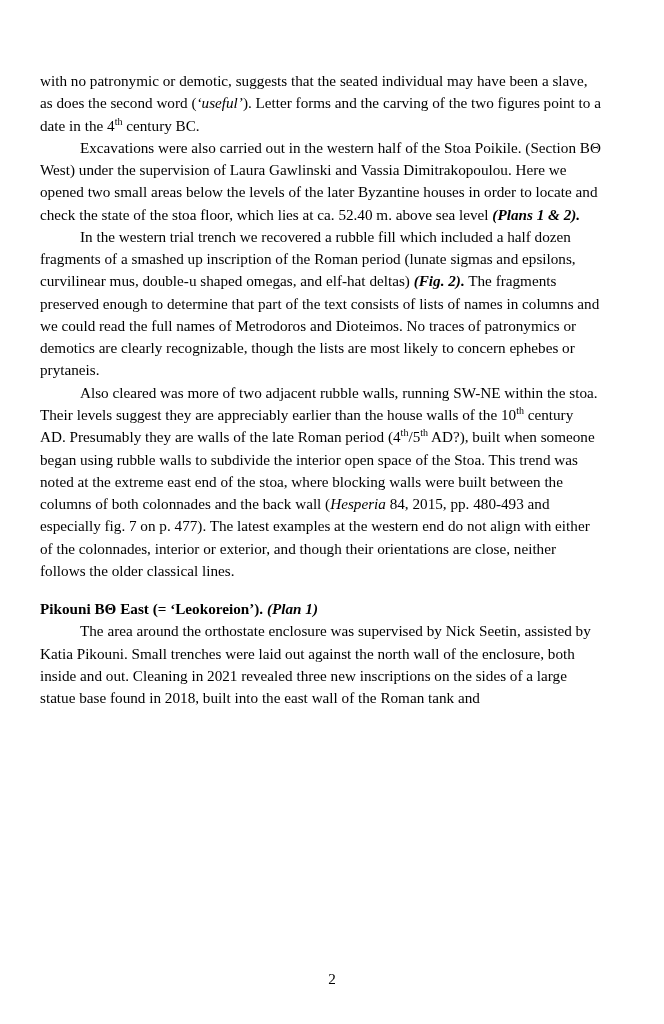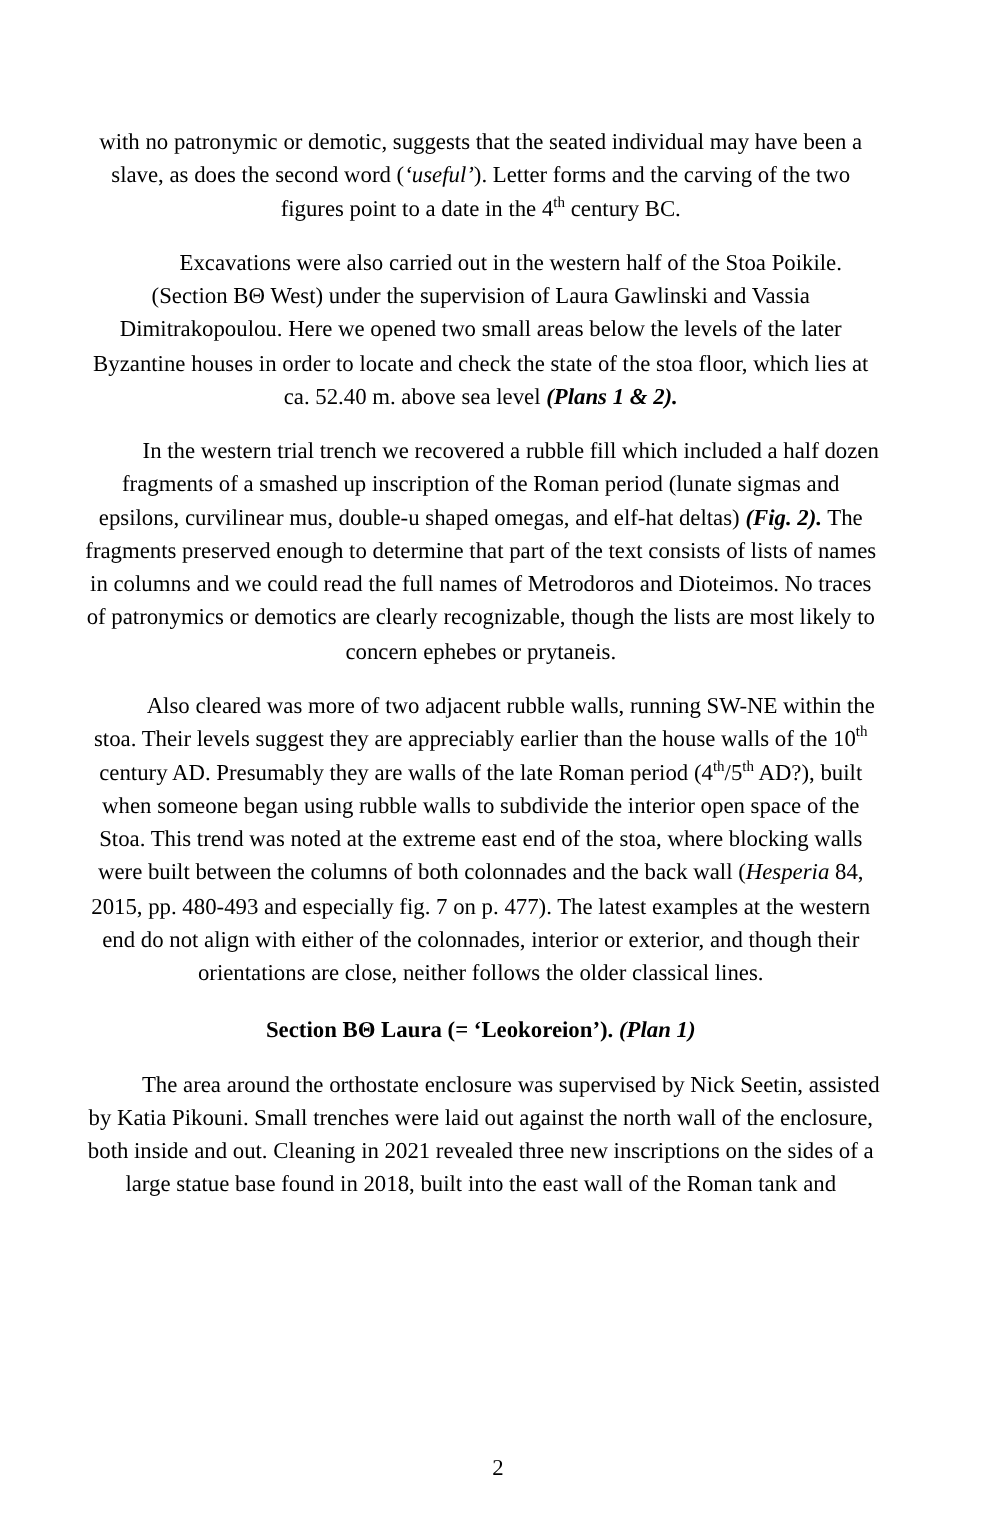--- a/index.html
+++ b/index.html
@@ -20,22 +20,21 @@
     height: 1024px;
     box-sizing: border-box;
     padding: 70px 63px 40px 40px;
   }
   .body-text {
     font-size: 15.2px;
     line-height: 1.465;
     text-align: left;
   }
   p {
-    margin: 14px;
-    text-align: center;
+    margin: 0;
   }
   p.indent {
     text-indent: 40px;
   }
   .heading {
     font-weight: bold;
     margin-top: 16px;
     margin-bottom: 0;
   }
   .bold { font-weight: bold; }
@@ -58,17 +57,17 @@
 </style>
 </head>
 <body>
 
 <div class="page">
   <div class="body-text" id="content">
       <p><span>with no patronymic or demotic, suggests that the seated individual may have been a slave, as does the second word (</span><span class="italic">‘useful’</span><span>). Letter forms and the carving of the two figures point to a date in the 4</span><sup>th</sup><span> century BC.</span></p>
       <p class="indent"><span>Excavations were also carried out in the western half of the Stoa Poikile. (Section BΘ West) under the supervision of Laura Gawlinski and Vassia Dimitrakopoulou. Here we opened two small areas below the levels of the later Byzantine houses in order to locate and check the state of the stoa floor, which lies at ca. 52.40 m. above sea level </span><span class="bolditalic">(Plans 1 &amp; 2).</span></p>
       <p class="indent"><span>In the western trial trench we recovered a rubble fill which included a half dozen fragments of a smashed up inscription of the Roman period (lunate sigmas and epsilons, curvilinear mus, double-u shaped omegas, and elf-hat deltas) </span><span class="bolditalic">(Fig. 2).</span><span> The fragments preserved enough to determine that part of the text consists of lists of names in columns and we could read the full names of Metrodoros and Dioteimos. No traces of patronymics or demotics are clearly recognizable, though the lists are most likely to concern ephebes or prytaneis.</span></p>
       <p class="indent"><span>Also cleared was more of two adjacent rubble walls, running SW-NE within the stoa. Their levels suggest they are appreciably earlier than the house walls of the 10</span><sup>th</sup><span> century AD. Presumably they are walls of the late Roman period (4</span><sup>th</sup><span>/5</span><sup>th</sup><span> AD?), built when someone began using rubble walls to subdivide the interior open space of the Stoa. This trend was noted at the extreme east end of the stoa, where blocking walls were built between the columns of both colonnades and the back wall (</span><span class="italic">Hesperia</span><span> 84, 2015, pp. 480-493 and especially fig. 7 on p. 477). The latest examples at the western end do not align with either of the colonnades, interior or exterior, and though their orientations are close, neither follows the older classical lines.</span></p>
-      <p class="heading"><span class="bold">Section BΘ Laura (= ‘Leokoreion’). </span><span class="bolditalic">(Plan 1)</span></p>
+      <p class="heading"><span class="bold">Pikouni BΘ East (= ‘Leokoreion’). </span><span class="bolditalic">(Plan 1)</span></p>
       <p class="indent"><span>The area around the orthostate enclosure was supervised by Nick Seetin, assisted by Katia Pikouni. Small trenches were laid out against the north wall of the enclosure, both inside and out. Cleaning in 2021 revealed three new inscriptions on the sides of a large statue base found in 2018, built into the east wall of the Roman tank and</span></p>
     </div>
   <div class="page-number">2</div>
 </div>
 
 </body></html>

